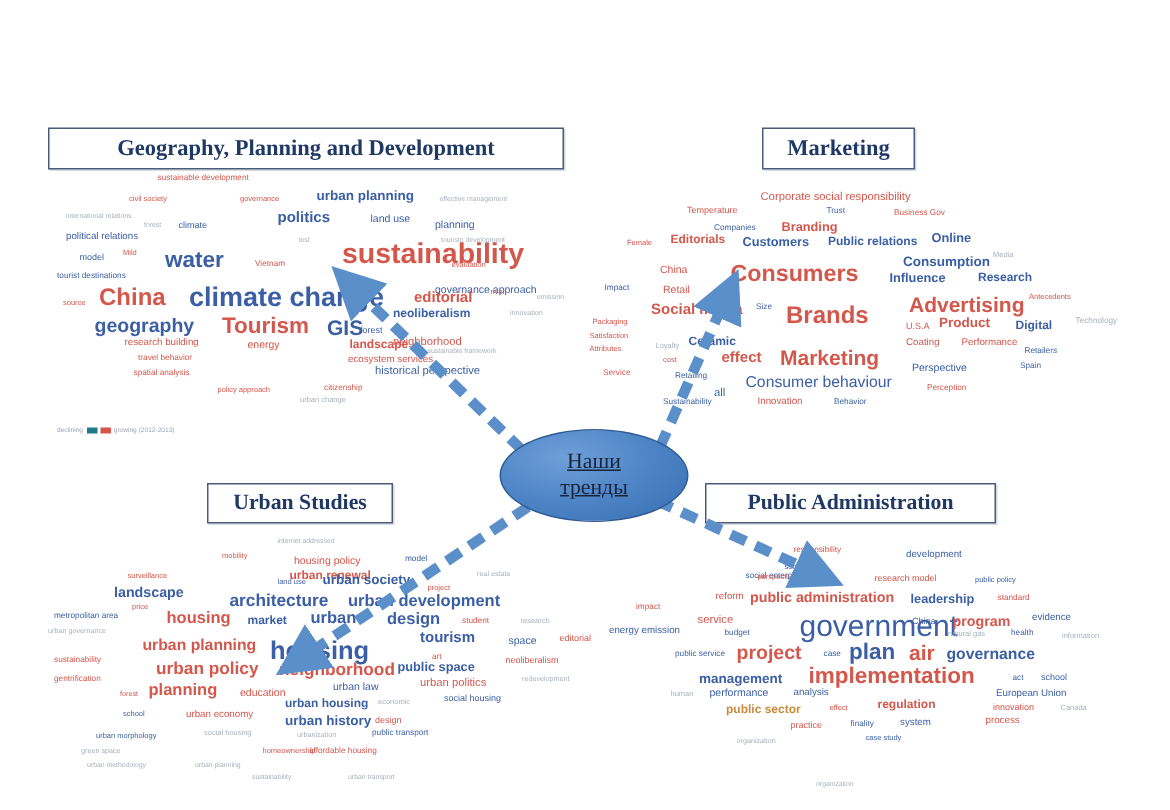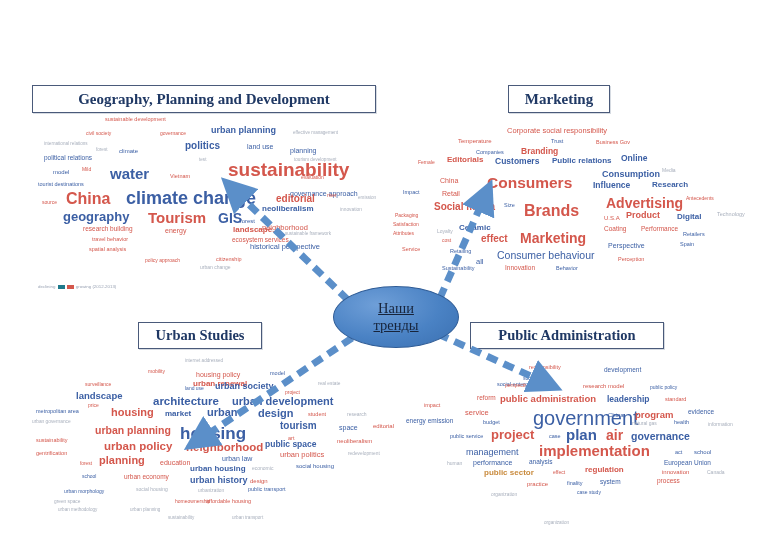--- a/index.html
+++ b/index.html
@@ -228,21 +228,21 @@
       <span class="w" style="left: 483px; top: 420px; font-size: 5.5px; color: rgb(59, 95, 164); font-weight: 400;">budget</span>
       <span class="w" style="left: 632px; top: 421px; font-size: 5px; color: rgb(169, 176, 189); font-weight: 400;">natural gas</span>
       <span class="w" style="left: 674px; top: 420px; font-size: 5.5px; color: rgb(59, 95, 164); font-weight: 400;">health</span>
       <span class="w" style="left: 708px; top: 422px; font-size: 5px; color: rgb(169, 176, 189); font-weight: 400;">information</span>
       <span class="w" style="left: 450px; top: 434px; font-size: 5.5px; color: rgb(59, 95, 164); font-weight: 400;">public service</span>
       <span class="w" style="left: 491px; top: 428px; font-size: 13px; color: rgb(212, 87, 76); font-weight: 600;">project</span>
       <span class="w" style="left: 549px; top: 434px; font-size: 5.5px; color: rgb(59, 95, 164); font-weight: 400;">case</span>
       <span class="w" style="left: 566px; top: 427px; font-size: 15px; color: rgb(59, 95, 164); font-weight: 600;">plan</span>
       <span class="w" style="left: 606px; top: 428px; font-size: 14px; color: rgb(212, 87, 76); font-weight: 700;">air</span>
       <span class="w" style="left: 631px; top: 431px; font-size: 10.5px; color: rgb(59, 95, 164); font-weight: 600;">governance</span>
-      <span class="w" style="left: 466px; top: 448px; font-size: 9px; color: rgb(59, 95, 164); font-weight: 400;">management</span>
+      <span class="w" style="left: 466px; top: 448px; font-size: 9px; color: rgb(59, 95, 164); font-weight: 700;">management</span>
       <span class="w" style="left: 539px; top: 443px; font-size: 15px; color: rgb(212, 87, 76); font-weight: 600;">implementation</span>
       <span class="w" style="left: 675px; top: 450px; font-size: 5.5px; color: rgb(59, 95, 164); font-weight: 400;">act</span>
       <span class="w" style="left: 694px; top: 449px; font-size: 6px; color: rgb(59, 95, 164); font-weight: 400;">school</span>
       <span class="w" style="left: 447px; top: 461px; font-size: 5px; color: rgb(169, 176, 189); font-weight: 400;">human</span>
       <span class="w" style="left: 473px; top: 459px; font-size: 7px; color: rgb(59, 95, 164); font-weight: 400;">performance</span>
       <span class="w" style="left: 529px; top: 459px; font-size: 6.5px; color: rgb(59, 95, 164); font-weight: 400;">analysis</span>
       <span class="w" style="left: 664px; top: 460px; font-size: 6.5px; color: rgb(59, 95, 164); font-weight: 400;">European Union</span>
       <span class="w" style="left: 484px; top: 469px; font-size: 8px; color: rgb(201, 139, 62); font-weight: 600;">public sector</span>
       <span class="w" style="left: 553px; top: 470px; font-size: 5px; color: rgb(212, 87, 76); font-weight: 400;">effect</span>
       <span class="w" style="left: 585px; top: 466px; font-size: 8px; color: rgb(212, 87, 76); font-weight: 600;">regulation</span>

